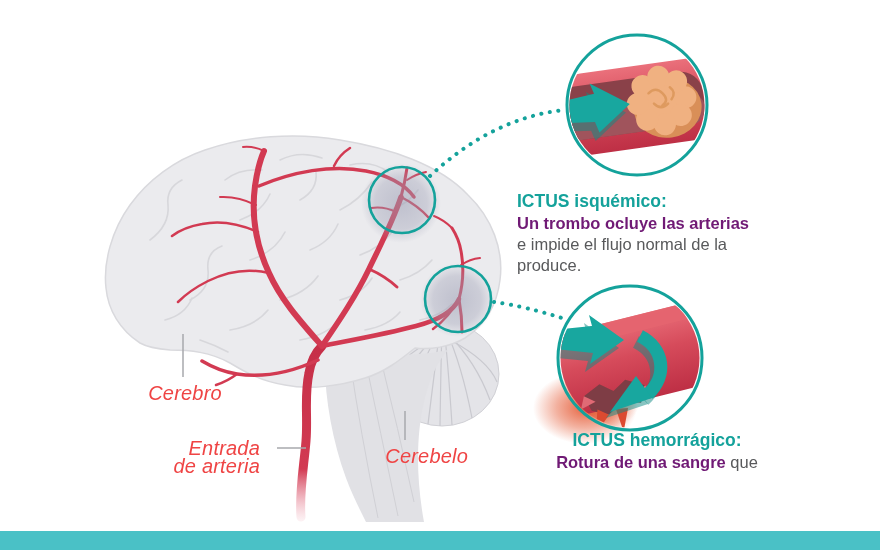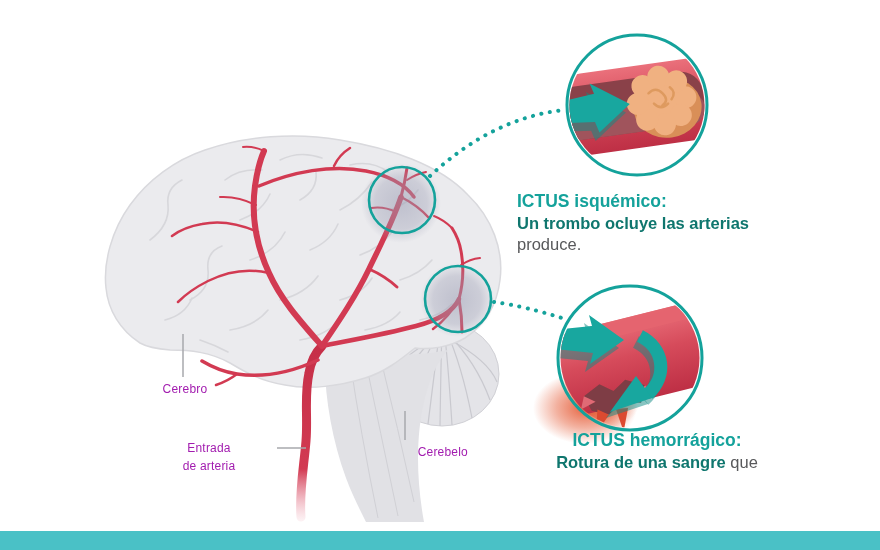--- a/index.html
+++ b/index.html
@@ -1,31 +1,31 @@
 <!DOCTYPE html>
 <html><head>
 <meta charset="utf-8">
 <style>
   html,body{margin:0;padding:0;background:#ffffff;}
   body{width:880px;height:550px;overflow:hidden;font-family:"Liberation Sans",sans-serif;}
   .stage{position:relative;width:880px;height:550px;background:#ffffff;}
   svg.art{position:absolute;left:0;top:0;width:880px;height:550px;display:block;}
 
   
-  .anat-label{position:absolute;font-size:12px;color:#a21caf;letter-spacing:.2px;}
+  .anat-label{position:absolute;font-size:20px;color:#ef4444;letter-spacing:.2px;font-style:italic;}
   .lbl-cerebro{left:135px;top:382px;width:100px;text-align:center;}
-  .lbl-entrada{left:152px;top:439px;width:114px;text-align:center;line-height:18px;}
+  .lbl-entrada{left:146px;top:439px;width:114px;text-align:right;line-height:18px;}
   .lbl-cerebelo{left:372px;top:445px;width:96px;text-align:right;}
 
   
   .block{position:absolute;left:517px;width:280px;font-size:16.5px;line-height:21px;color:#58595B;}
   .block-ischemic{top:190px;}
   .block-hemorrhagic{top:429px;text-align:center;}
   .block .heading{color:#14A29B;font-weight:bold;font-size:17.5px;line-height:22px;margin-bottom:1px;}
-  .block .bold{font-weight:bold;color:#0f766e;}
+  .block .bold{font-weight:bold;color:#701a75;}
 
   .bottom-bar{position:absolute;left:0;top:531px;width:880px;height:19px;background:#4AC1C6;}
 </style>
 </head>
 <body>
 
 <div class="stage">
 
   <svg class="art" viewBox="0 0 880 550" aria-hidden="true">
     <defs>
@@ -227,20 +227,21 @@
   <div class="anat-label lbl-cerebro">Cerebro</div>
   <div class="anat-label lbl-entrada">
     <div>Entrada</div>
     <div>de arteria</div>
   </div>
   <div class="anat-label lbl-cerebelo">Cerebelo</div>
 
   <div class="block block-ischemic">
     <div class="heading">ICTUS isquémico:</div>
     <div><span class="bold">Un trombo ocluye las arterias</span></div>
+    <div>e impide el flujo normal de la</div>
     <div>produce.</div>
   </div>
 
   <div class="block block-hemorrhagic">
     <div class="heading">ICTUS hemorrágico:</div>
     <div><span class="bold">Rotura de una sangre</span> <span>que</span></div>
   </div>
 
   <div class="bottom-bar"></div>
 </div>

